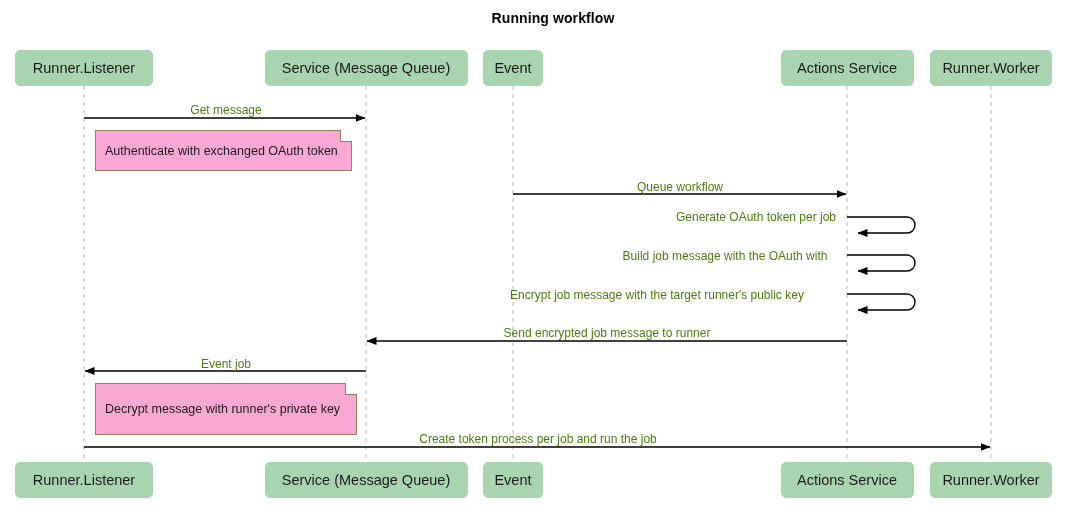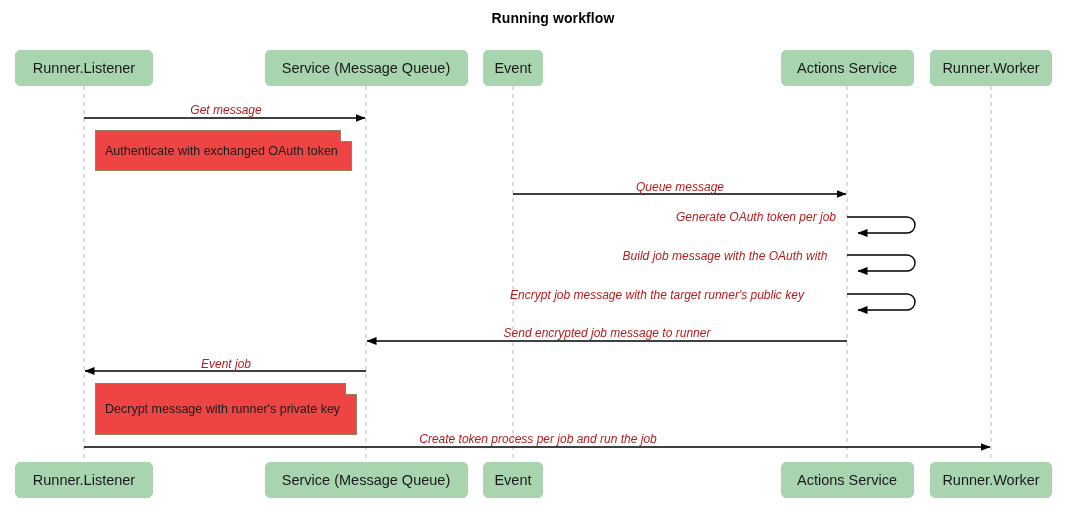--- a/index.html
+++ b/index.html
@@ -47,21 +47,21 @@
     font-size: 14.5px;
     display: flex;
     align-items: center;
     justify-content: center;
     white-space: nowrap;
     height: 36px;
   }
   .note {
     position: absolute;
     box-sizing: border-box;
-    background: #ef4444;
+    background: #f9a8d4;
     border: 1px solid #9a7f5f;
     color: #1a1a1a;
     font-size: 12.5px;
     display: flex;
     align-items: center;
     padding-left: 9px;
     height: 41px;
   }
   .note .fold {
     position: absolute;
@@ -70,24 +70,23 @@
     width: 11px;
     height: 11px;
     background: #ffffff;
     border-left: 1px solid #9a7f5f;
     border-bottom: 1px solid #9a7f5f;
     transform: skewX(0deg);
   }
   .msg-label {
     position: absolute;
     font-size: 12px;
-    color: #b91c1c;
+    color: #4d7c0f;
     white-space: nowrap;
     transform: translateX(-50%);
-    font-style: italic;
   }
 </style>
 </head>
 <body>
 
 <div id="diagram">
 
   <div class="title">Running workflow</div>
 
   <svg id="svg-layer" viewBox="0 0 1072 523" xmlns="http://www.w3.org/2000/svg">
@@ -157,21 +156,21 @@
         <span>Authenticate with exchanged OAuth token</span>
         <span class="fold"></span>
       </div>
       <div class="note" style="left: 95px; top: 383px; width: 262px; height: 52px;">
         <span>Decrypt message with runner's private key</span>
         <span class="fold"></span>
       </div>
     </div>
   <div id="labels-layer">
       <div class="msg-label" style="left: 226px; top: 103px;">Get message</div>
-      <div class="msg-label" style="left: 680px; top: 180px;">Queue message</div>
+      <div class="msg-label" style="left: 680px; top: 180px;">Queue workflow</div>
       <div class="msg-label" style="left: 756px; top: 210px;">Generate OAuth token per job</div>
       <div class="msg-label" style="left: 725px; top: 249px;">Build job message with the OAuth with</div>
       <div class="msg-label" style="left: 657px; top: 288px;">Encrypt job message with the target runner's public key</div>
       <div class="msg-label" style="left: 607px; top: 326px; text-align: right;">Send encrypted job message to runner</div>
       <div class="msg-label" style="left: 226px; top: 357px;">Event job</div>
       <div class="msg-label" style="left: 538px; top: 432px;">Create token process per job and run the job</div>
     </div>
 
 </div>
 

